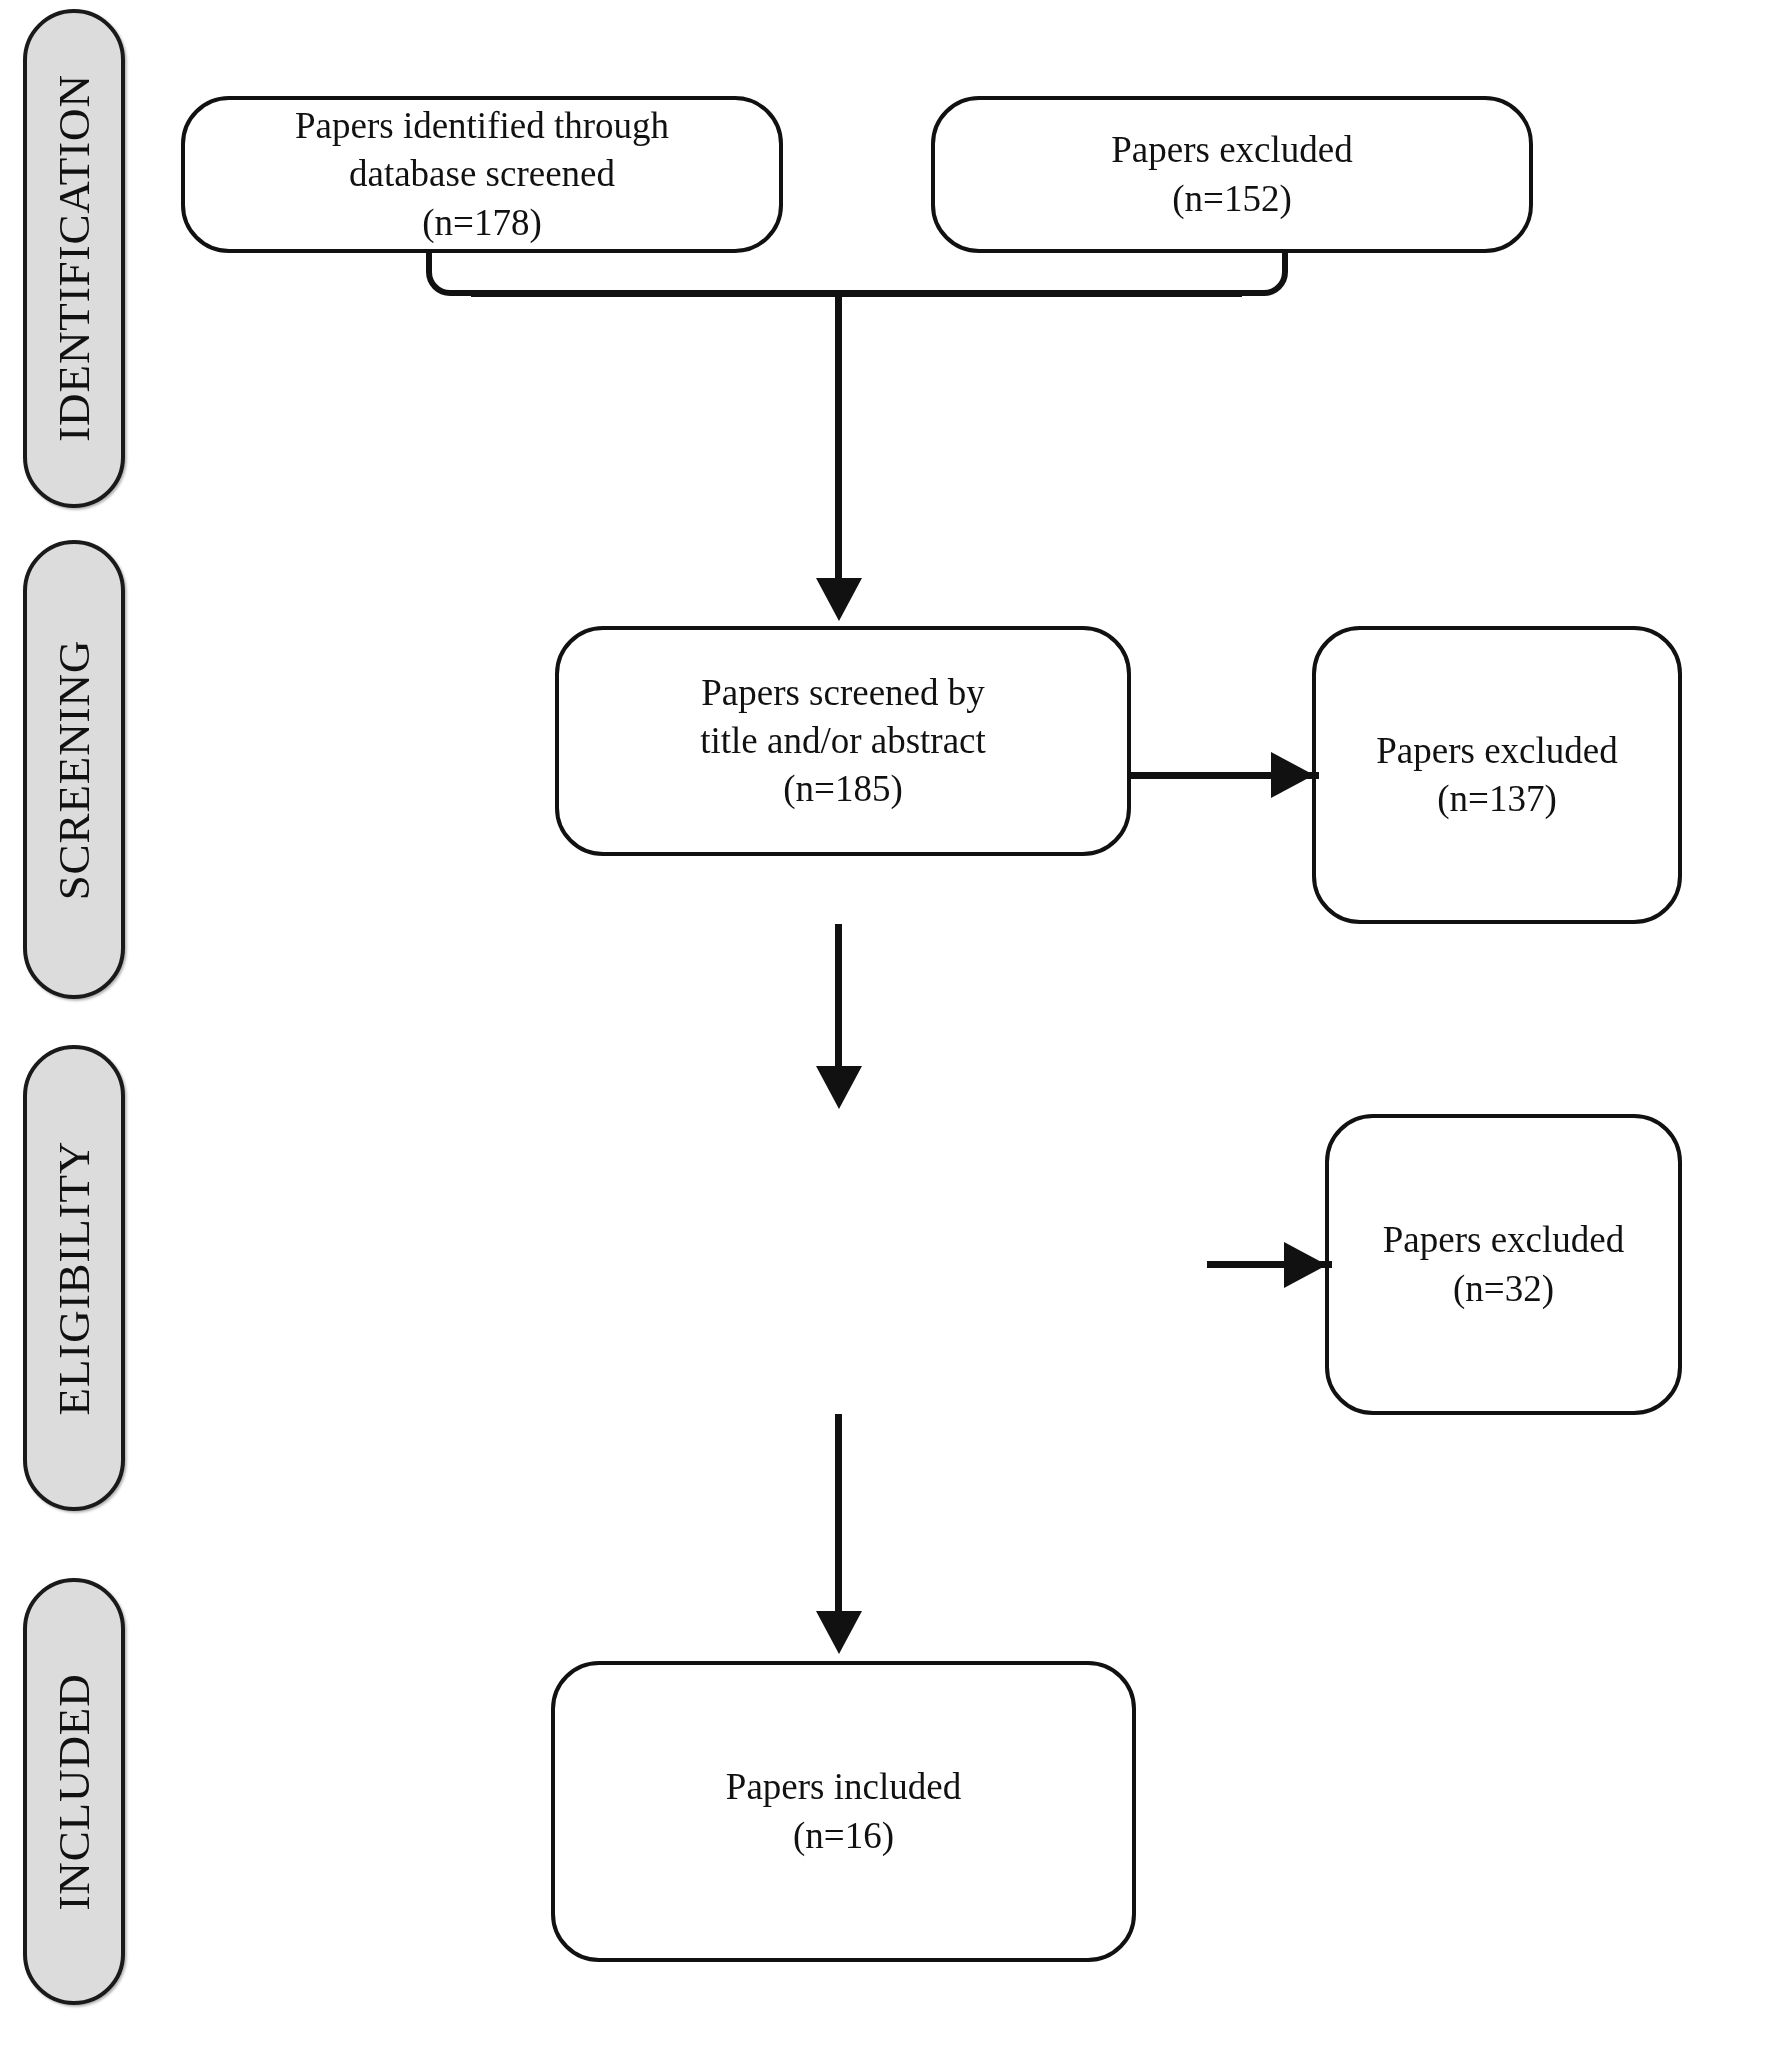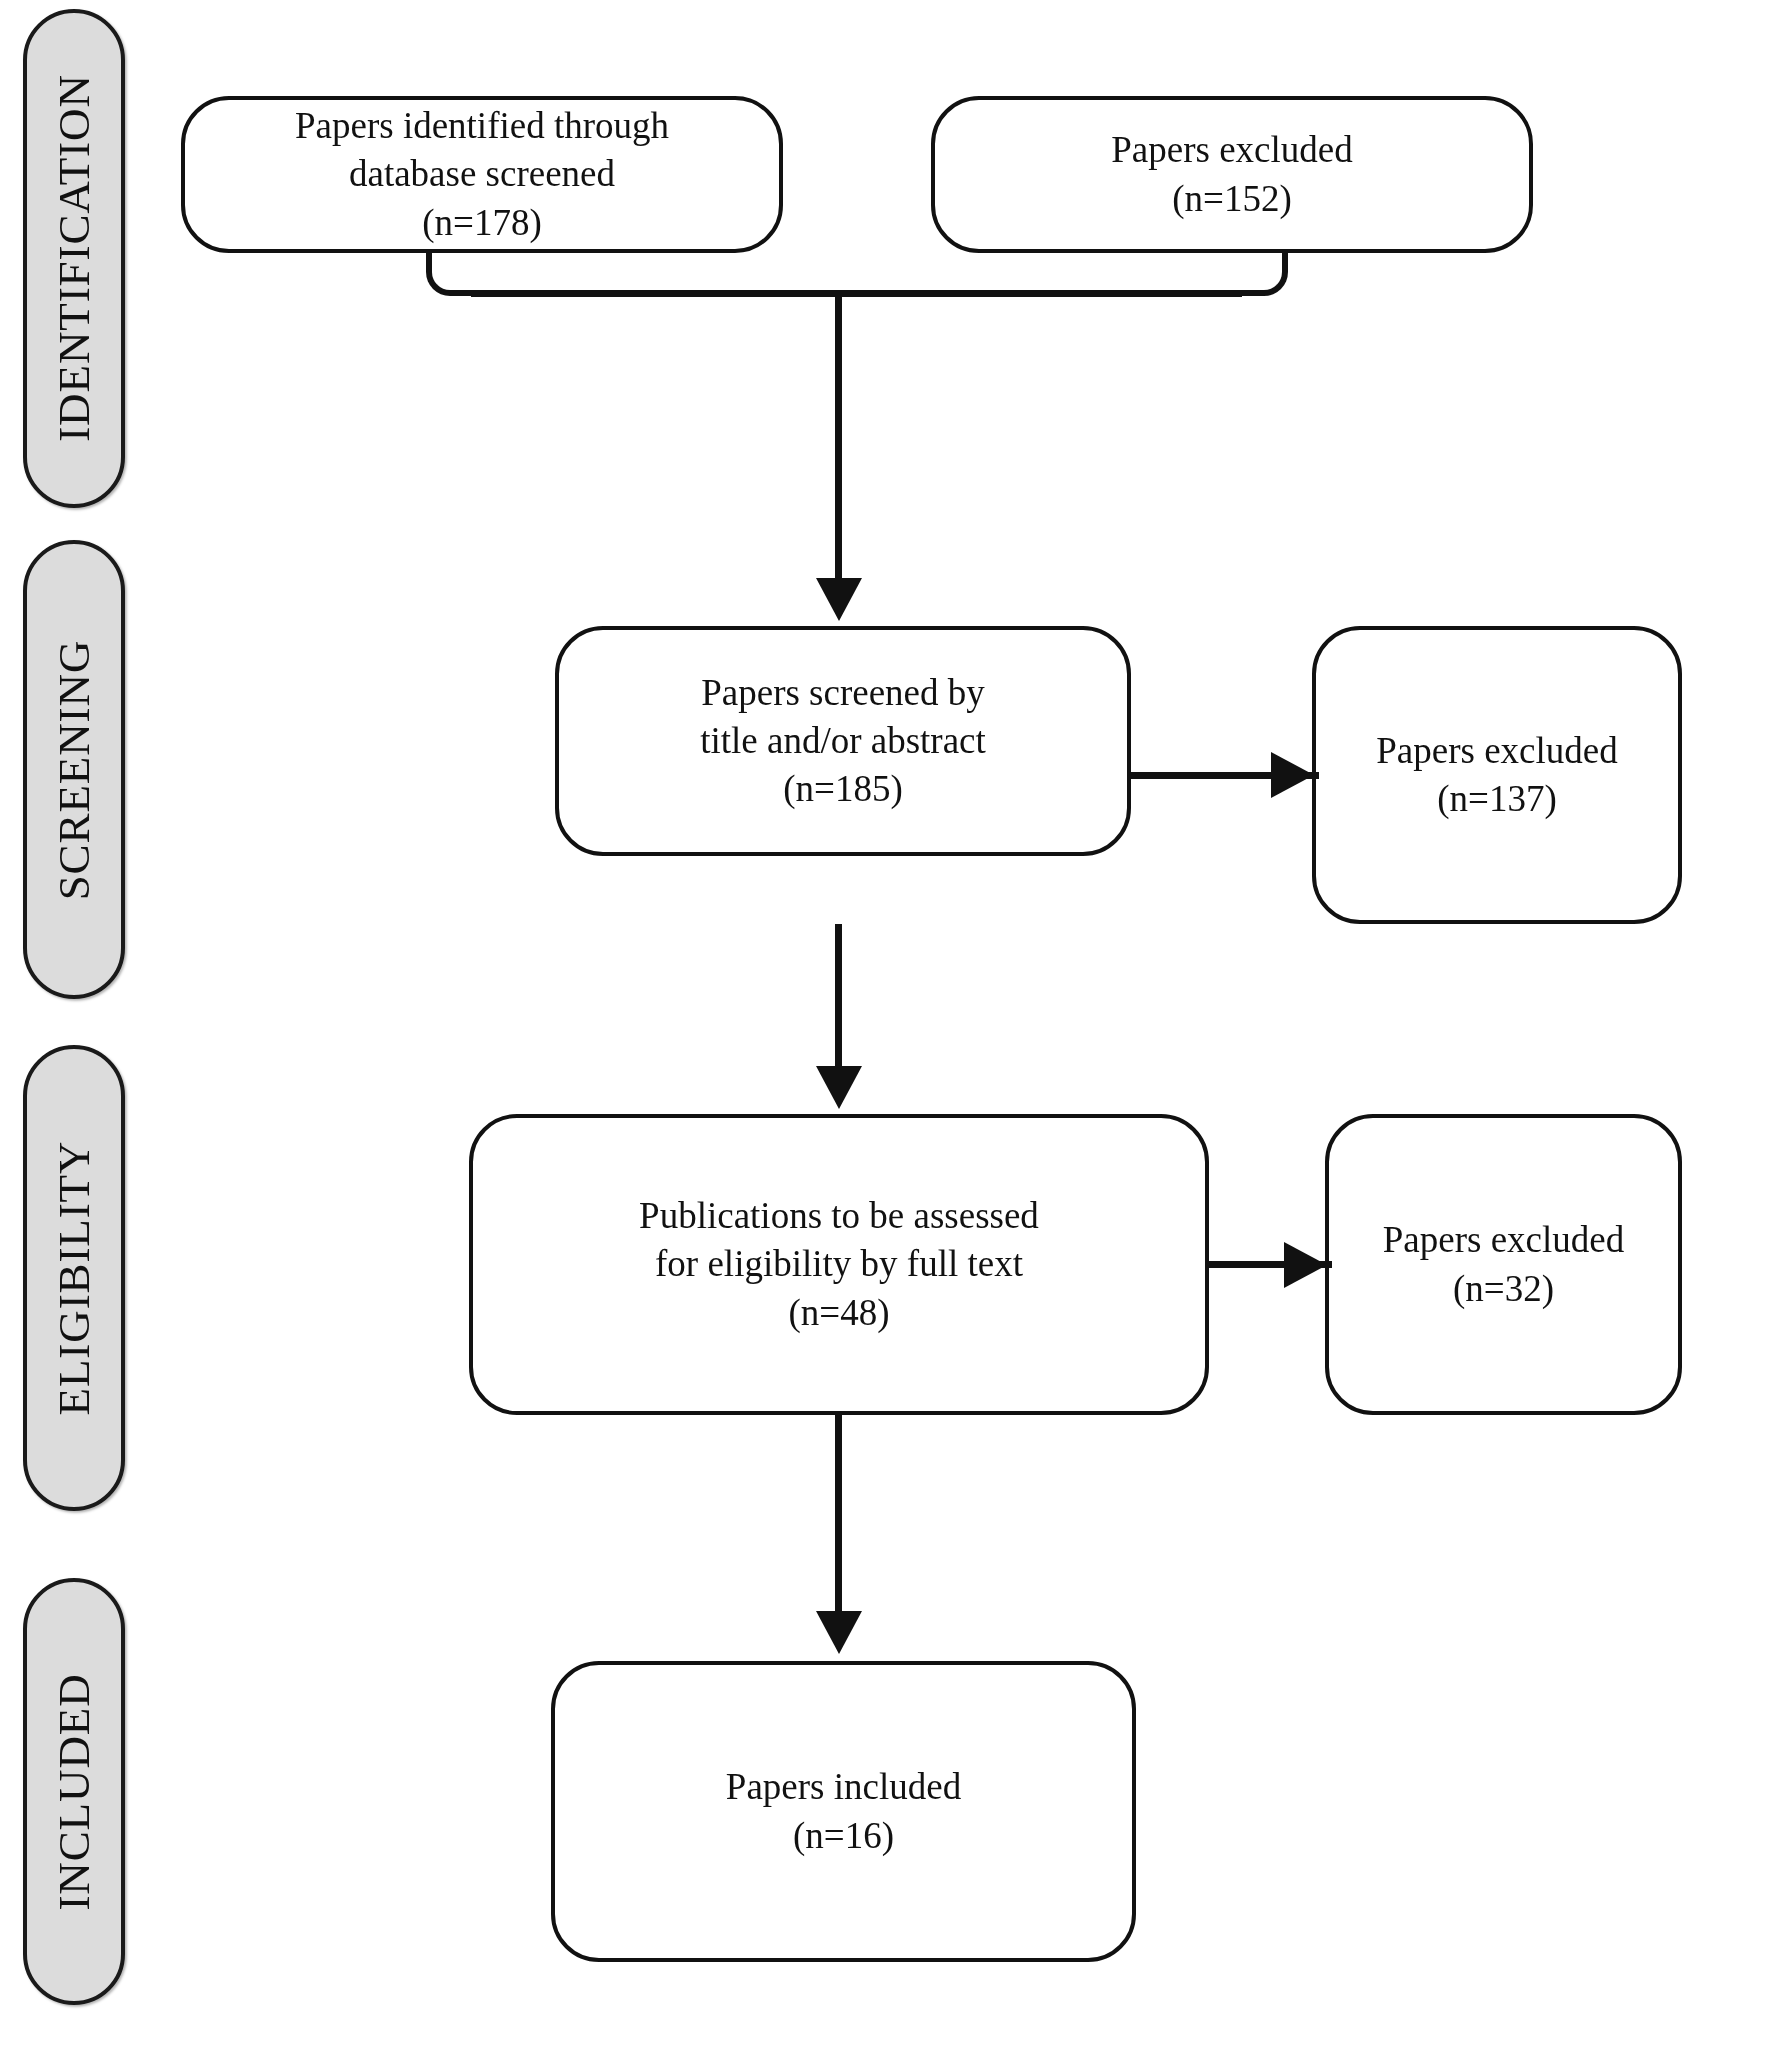--- a/index.html
+++ b/index.html
@@ -138,25 +138,20 @@
     <span class="line">Papers excluded</span>
     <span class="line">(n=137)</span>
   </div>
 
   <div class="seg-h" style="left:1130px; top:772px; width:189px; height:6.9px;"></div>
   <div class="arrow-right" style="left:1271px; top:752px;"></div>
 
   <div class="seg-v" style="left:835px; top:924px; width:6.9px; height:143px;"></div>
   <div class="arrow-down" style="left:816px; top:1066px;"></div>
 
-  <div class="flow-box" style="left:469px; top:1114px; width:740px; height:301px;">
-    <span class="line">Publications to be assessed</span>
-    <span class="line">for eligibility by full text</span>
-    <span class="line">(n=48)</span>
-  </div>
 
   <div class="flow-box" style="left:1325px; top:1114px; width:357px; height:301px;">
     <span class="line">Papers excluded</span>
     <span class="line">(n=32)</span>
   </div>
 
   <div class="seg-h" style="left:1207px; top:1261px; width:125px; height:6.9px;"></div>
   <div class="arrow-right" style="left:1284px; top:1242px;"></div>
 
   <div class="seg-v" style="left:835px; top:1414px; width:6.9px; height:198px;"></div>

